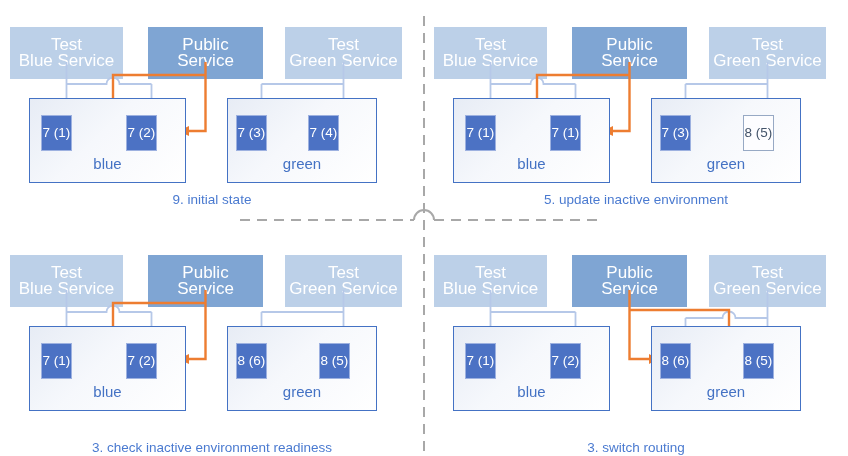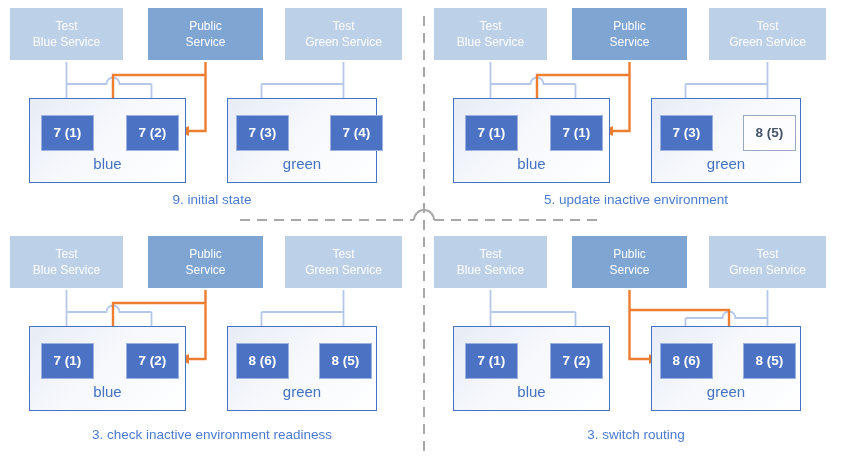--- a/index.html
+++ b/index.html
@@ -2,53 +2,53 @@
 <html><head>
 <meta charset="utf-8">
 <style>
   html,body{margin:0;padding:0;}
   body{
     width:848px;height:456px;position:relative;background:#ffffff;overflow:hidden;
     font-family:"Liberation Sans", sans-serif;
   }
   .panel{position:absolute;width:424px;height:228px;}
   .svc{
-    position:absolute;top:8px;height:52px;display:flex;flex-direction:column;
-    align-items:center;justify-content:center;color:#ffffff;font-size:12px;
+    position:absolute;top:27px;height:52px;display:flex;flex-direction:column;
+    align-items:center;justify-content:center;color:#ffffff;font-size:17px;
     line-height:16px;text-align:center;box-sizing:border-box;
   }
   .svc.light{background:#bcd0e8;}
   .svc.dark{background:#7fa5d3;}
   .wires{position:absolute;left:0;top:0;pointer-events:none;}
   .w-lb{stroke:#b6c8e8;stroke-width:1.8;fill:none;}
   .w-lbf{fill:#b6c8e8;}
   .w-or{stroke:#ed7d31;stroke-width:2.4;fill:none;}
   .w-orf{fill:#ed7d31;}
   .env{
     position:absolute;top:98px;height:85px;box-sizing:border-box;
     border:1.5px solid #4472c4;
     background:linear-gradient(135deg,#e7ecf5 0%,#f6f8fc 45%,#ffffff 100%);
   }
   .pod{
-    position:absolute;top:16px;width:53px;height:36px;box-sizing:border-box;
+    position:absolute;top:16px;width:31px;height:36px;box-sizing:border-box;
     background:#4c72c4;border:1px solid #9db1e0;color:#ffffff;
-    font-size:13.5px;line-height:34px;text-align:center;white-space:nowrap;font-weight:bold;
+    font-size:13.5px;line-height:34px;text-align:center;white-space:nowrap;
   }
   .pod.outline{
     background:#fdfdff;border:1.5px solid #97a9c4;color:#44546a;
   }
   .env-label{
     position:absolute;top:56px;left:0;right:0;text-align:center;
     color:#4472c4;font-size:15px;
   }
   .title{
     position:absolute;top:192px;left:0;right:0;text-align:center;
     color:#4a7ad0;font-size:13.5px;
   }
-  .panel.bottom .title{top:199px;}
+  .panel.bottom .title{top:212px;}
   .dividers{position:absolute;left:0;top:0;pointer-events:none;}
   .dash{stroke:#a8a8a8;stroke-width:2;stroke-dasharray:10 7;fill:none;}
   .dash-arc{stroke:#a8a8a8;stroke-width:2;fill:none;}
 </style>
 </head>
 <body>
 
 <div class="panel" style="left:0;top:0">
   <div class="svc light" style="left:10px;width:113px">
     <span>Test</span>
@@ -74,21 +74,21 @@
     <polygon class="w-orf" points="104,126 104,136 93.5,131"></polygon>
   </svg>
 
   <div class="env" style="left:29px;width:157px">
     <div class="pod solid" style="left:11px">7 (1)</div>
     <div class="pod solid" style="left:96px">7 (2)</div>
     <div class="env-label">blue</div>
   </div>
   <div class="env" style="left:227px;width:150px">
     <div class="pod solid" style="left:8px">7 (3)</div>
-    <div class="pod solid" style="left:102px">7 (4)</div>
+    <div class="pod solid" style="left:80px">7 (4)</div>
     <div class="env-label">green</div>
   </div>
   <div class="title">9. initial state</div>
 </div>
 
 <div class="panel" style="left:424px;top:0">
   <div class="svc light" style="left:10px;width:113px">
     <span>Test</span>
     <span>Blue Service</span>
   </div>

